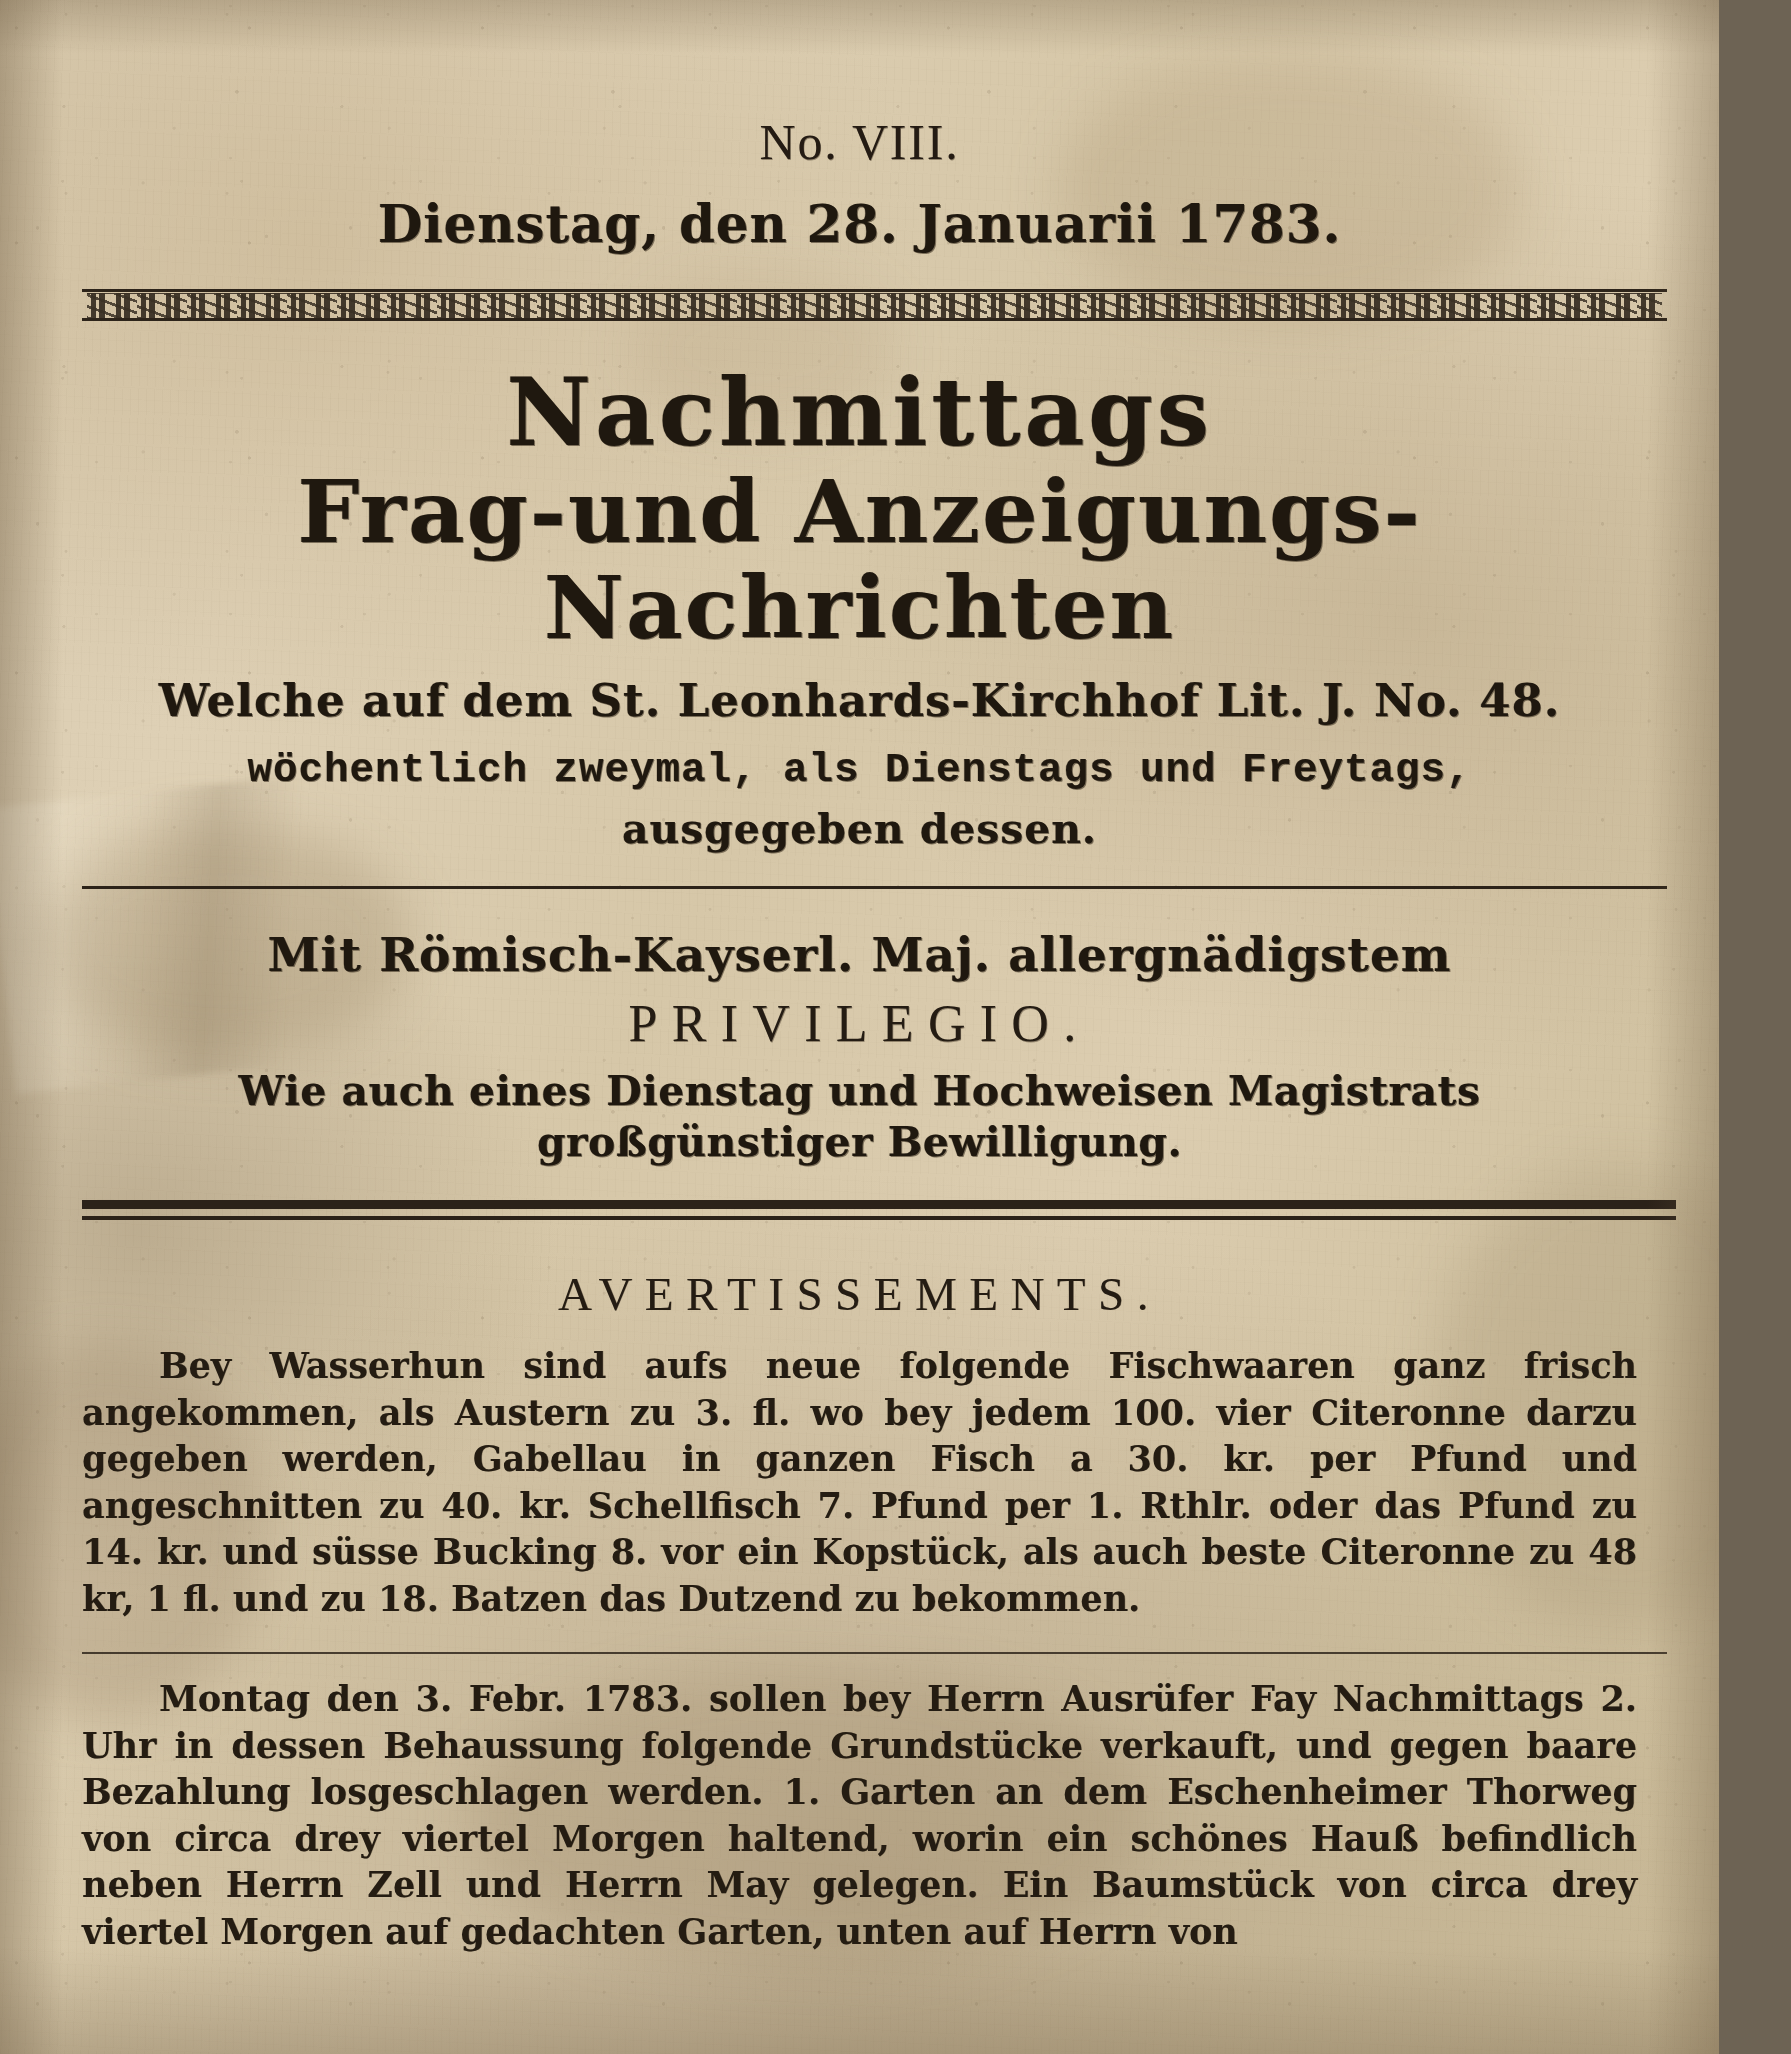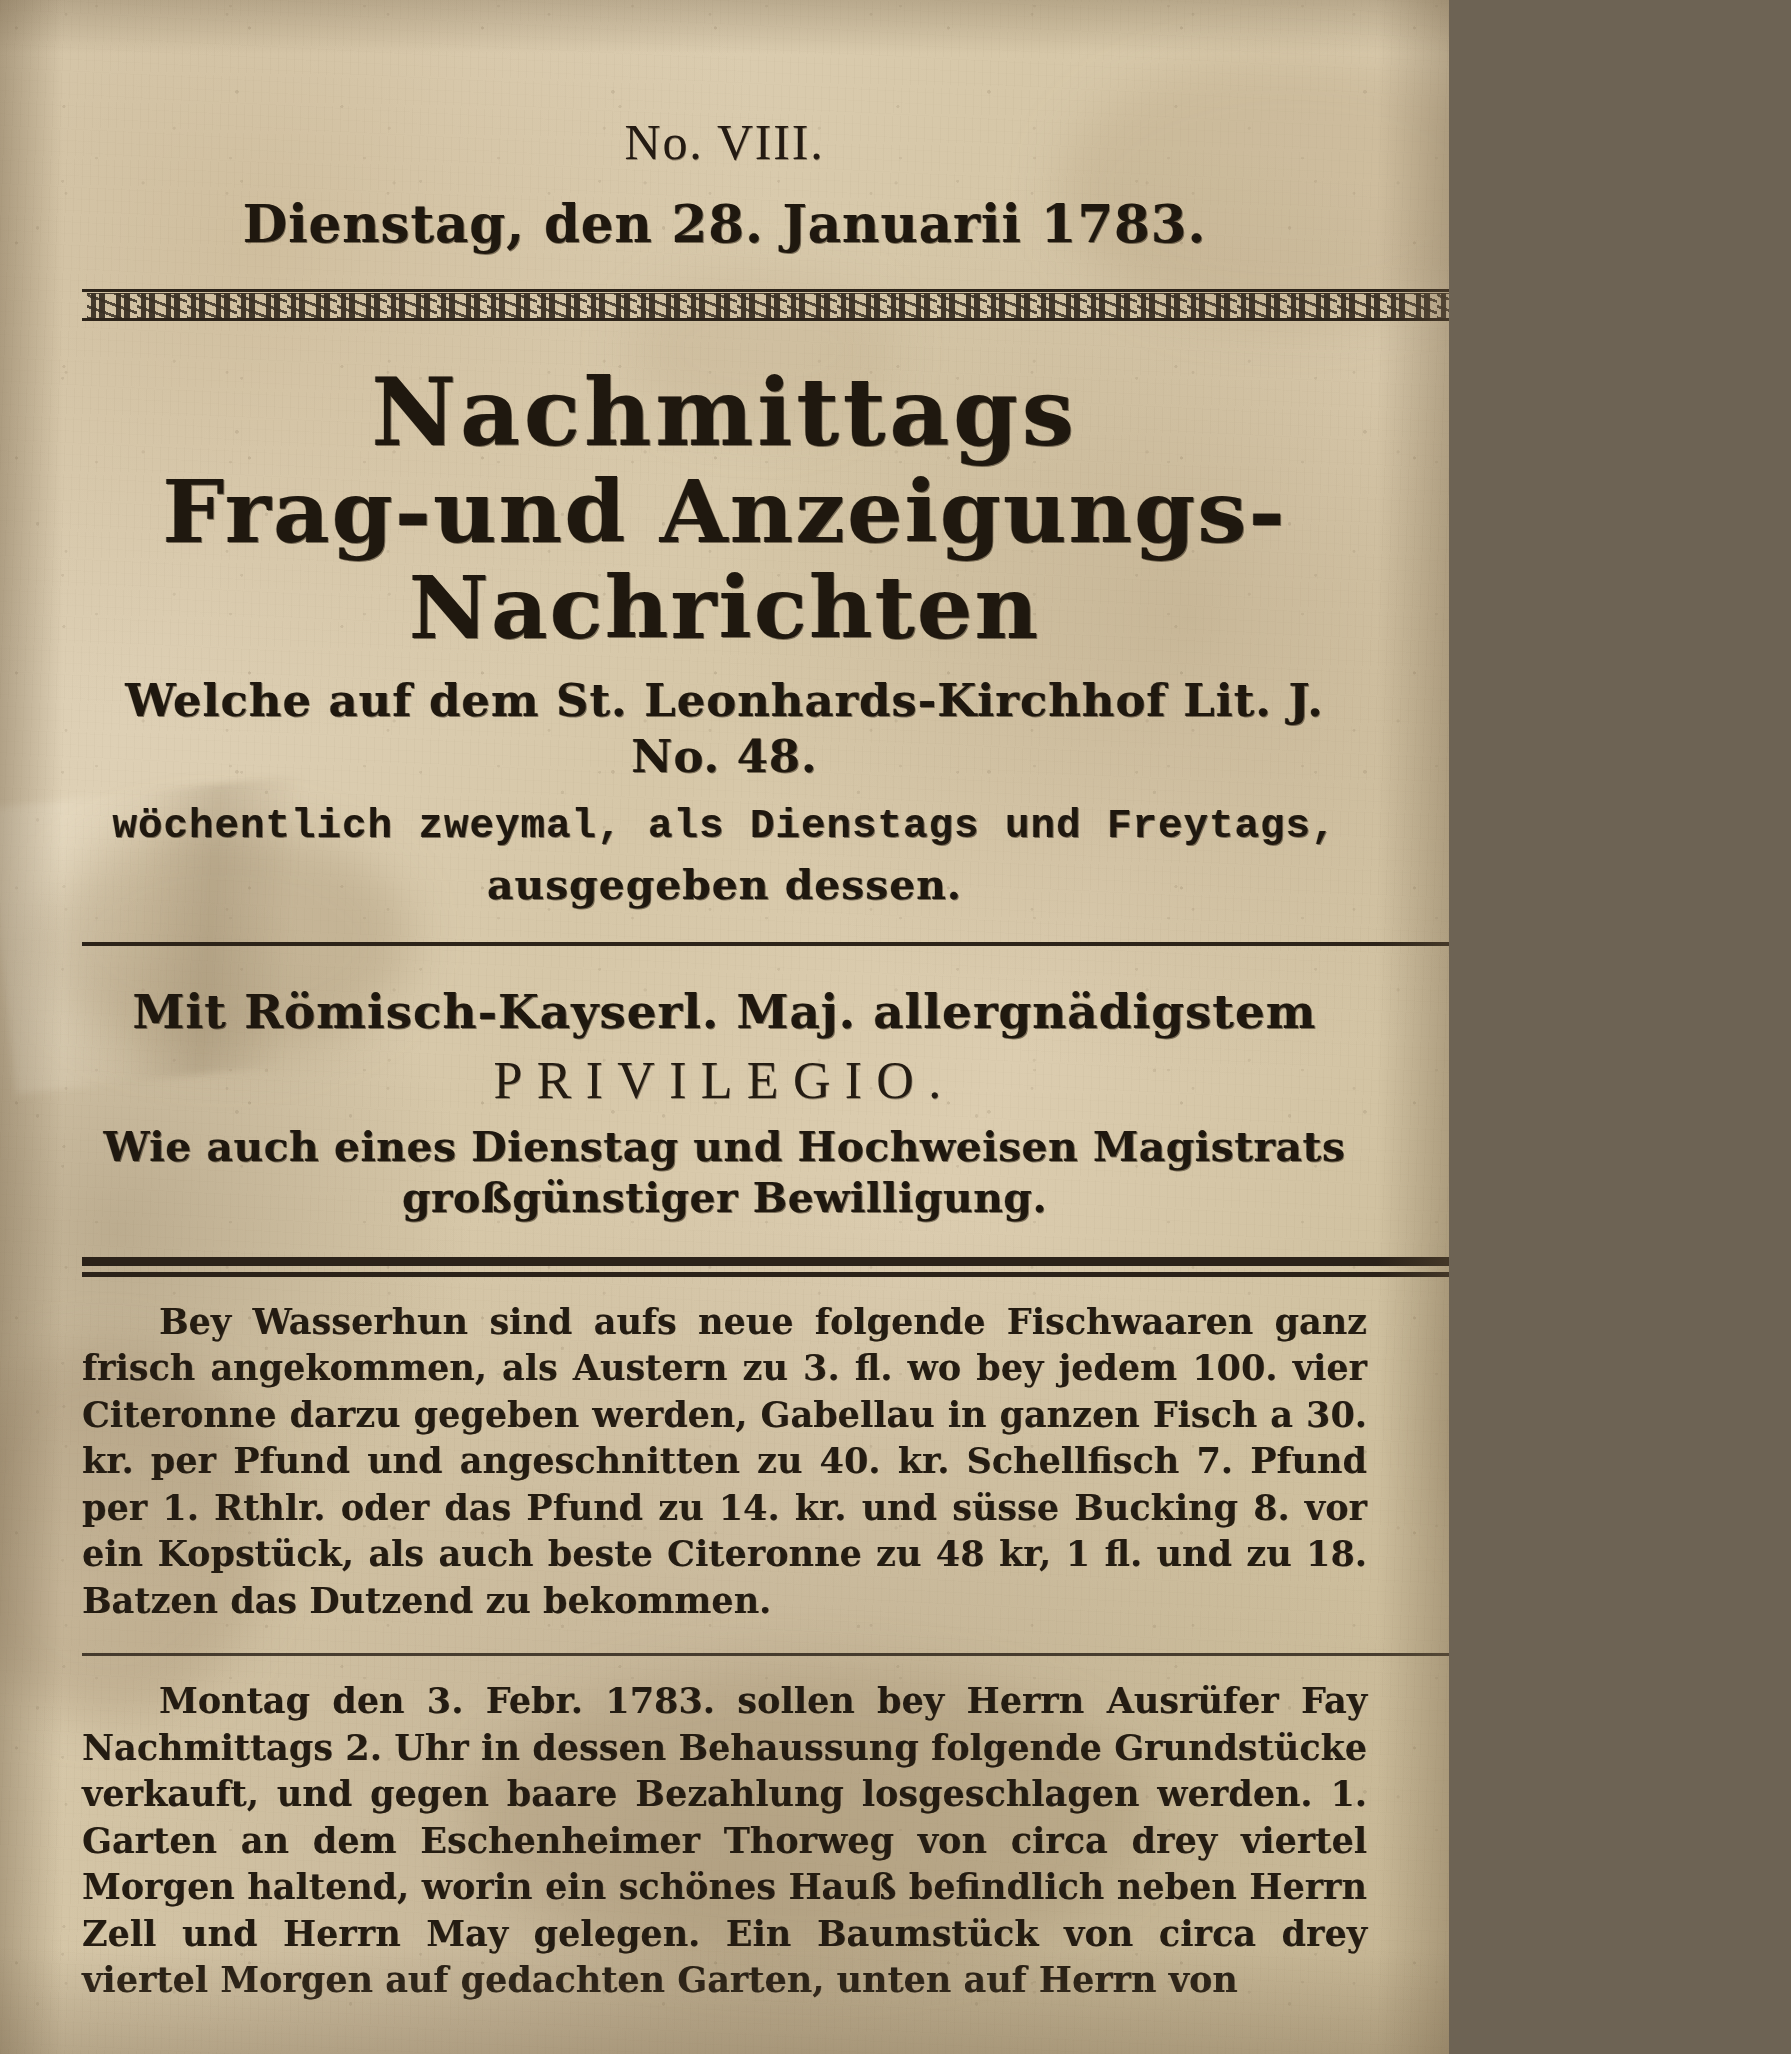--- a/index.html
+++ b/index.html
@@ -9,21 +9,21 @@
   }
   body {
     width: 1791px;
     height: 2054px;
     overflow: hidden;
     font-family: "Liberation Serif", serif;
   }
 
   .page {
     position: relative;
-    width: 1449px;
+    width: 1719px;
     height: 2054px;
     background:
       radial-gradient(ellipse 60% 40% at 18% 12%, rgba(196,176,140,0.55) 0%, rgba(196,176,140,0) 60%),
       radial-gradient(ellipse 50% 35% at 82% 30%, rgba(175,156,122,0.45) 0%, rgba(175,156,122,0) 65%),
       radial-gradient(ellipse 70% 50% at 50% 92%, rgba(160,142,112,0.5) 0%, rgba(160,142,112,0) 70%),
       radial-gradient(ellipse 35% 25% at 8% 60%, rgba(150,133,104,0.45) 0%, rgba(150,133,104,0) 70%),
       linear-gradient(118deg, #d9cbb0 0%, #ded0b5 20%, #d6c7a8 42%, #dccdb0 62%, #cfc09f 82%, #c6b694 100%);
     overflow: hidden;
   }
 
@@ -329,20 +329,21 @@
       <div class="p1 fraktur">Mit Römisch-Kayserl. Maj. allergnädigstem</div>
       <div class="p2">PRIVILEGIO.</div>
       <div class="p3 fraktur">Wie auch eines Dienstag und Hochweisen Magistrats großgünstiger Bewilligung.</div>
     </div>
 
     <div class="rule-double">
       <div class="d1"></div>
       <div class="d2"></div>
     </div>
 
+    <div class="section-title">AVERTISSEMENTS.</div>
 
     <div class="article"><span class="indent"></span><span>Bey Wasserhun sind aufs neue folgende Fischwaaren ganz frisch angekommen, als Austern zu 3. fl. wo bey jedem 100. vier Citeronne darzu gegeben werden, Gabellau in ganzen Fisch a 30. kr. per Pfund und angeschnitten zu 40. kr. Schellfisch 7. Pfund per 1. Rthlr. oder das Pfund zu 14. kr. und süsse Bucking 8. vor ein Kopstück, als auch beste Citeronne zu 48 kr, 1 fl. und zu 18. Batzen das Dutzend zu bekommen.</span></div>
 
     <div class="rule-short"></div>
 
     <div class="article"><span class="indent"></span><span>Montag den 3. Febr. 1783. sollen bey Herrn Ausrüfer Fay Nachmittags 2. Uhr in dessen Behaussung folgende Grundstücke verkauft, und gegen baare Bezahlung losgeschlagen werden. 1. Garten an dem Eschenheimer Thorweg von circa drey viertel Morgen haltend, worin ein schönes Hauß befindlich neben Herrn Zell und Herrn May gelegen. Ein Baumstück von circa drey viertel Morgen auf gedachten Garten, unten auf Herrn von</span></div>
 
   </div>
 
   <div class="edge-top"></div>

